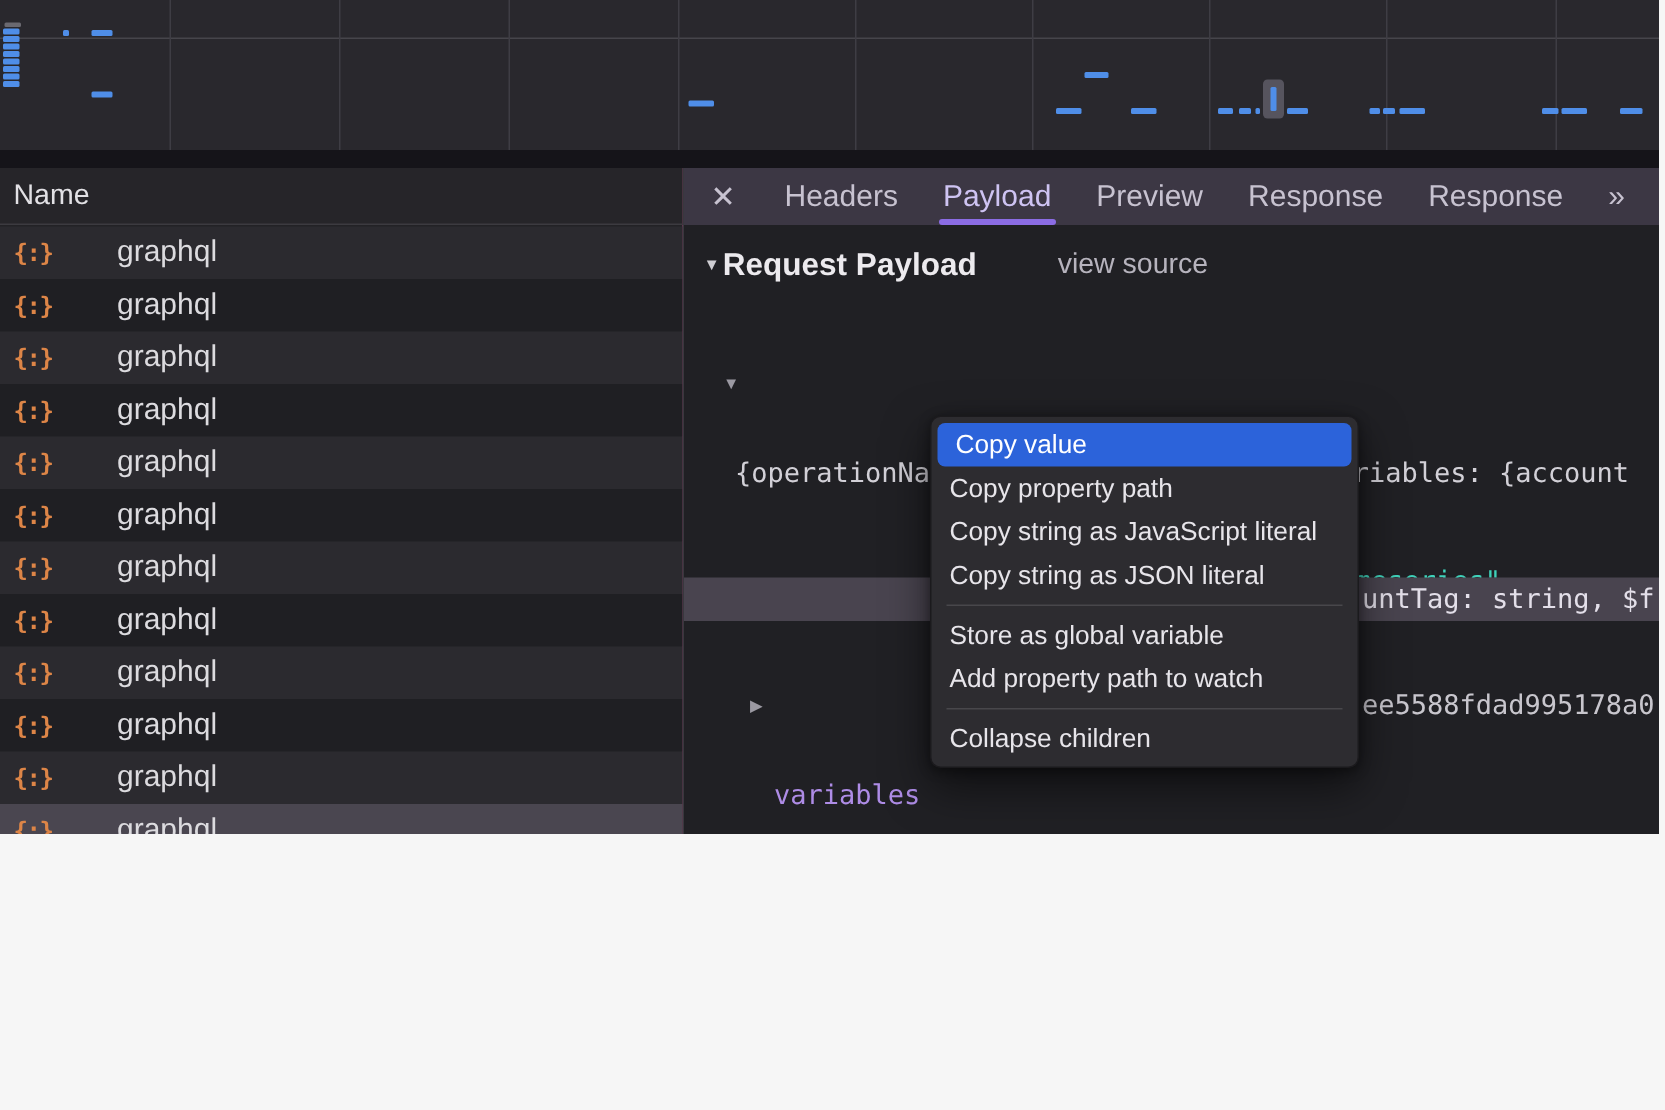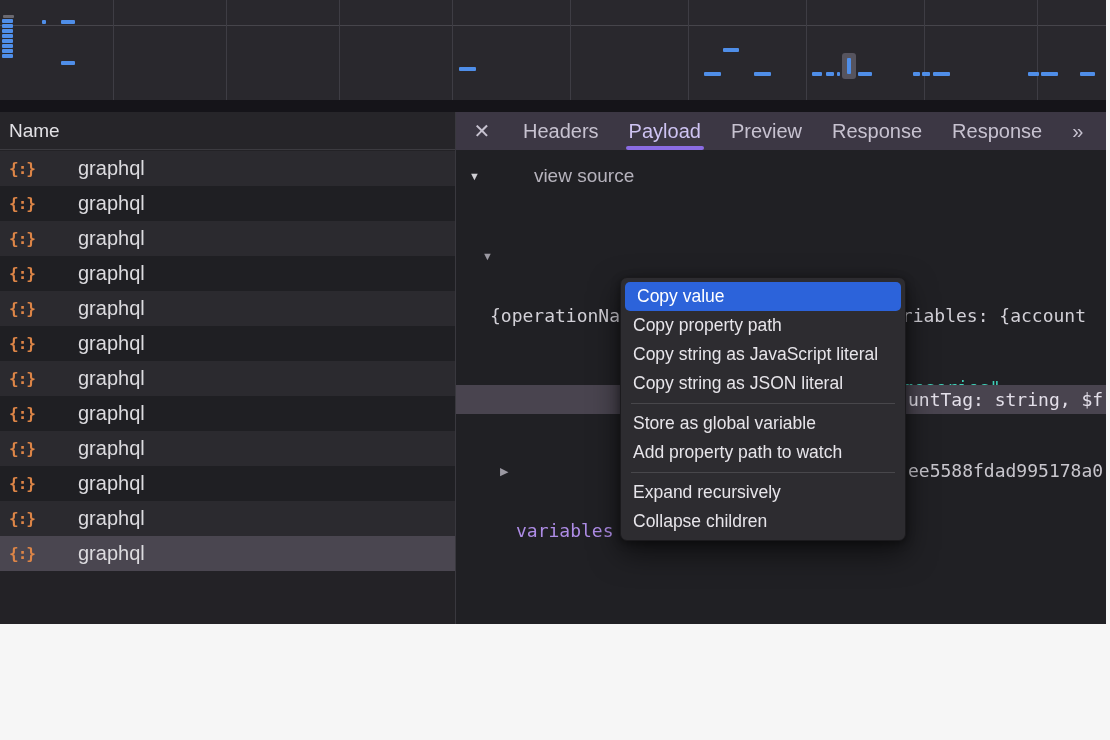--- a/index.html
+++ b/index.html
@@ -1,18 +1,18 @@
 <!DOCTYPE html>
 <html><head>
 <meta charset="utf-8">
 <style>
   * { margin:0; padding:0; box-sizing:border-box; }
   body { font-family:"Liberation Sans", sans-serif; background:#ffffff; }
   .screen { position:relative; width:1110px; height:740px; background:#f6f6f6; overflow:hidden; }
-  .app { position:absolute; left:0; top:0; width:1106px; height:624px; background:#ec4899; overflow:hidden; }
+  .app { position:absolute; left:0; top:0; width:1106px; height:556px; background:#ec4899; overflow:hidden; }
 
   
   .overview { position:absolute; left:0; top:0; width:1106px; height:100px; background:#29282d; }
   .ov-grid { position:absolute; top:0; height:100px; width:1px; background:#3e3d44; }
   .ov-hline { position:absolute; left:0; top:25px; width:1106px; height:1px; background:#46454b; }
   .ov-bar { position:absolute; background:#4f8ee8; border-radius:1px; }
   .ov-bar.gray { background:#6a6970; }
   .ov-selbox { position:absolute; background:#56545e; border-radius:3px; }
   .ov-selbar { position:absolute; background:#4f8ee8; border-radius:1px; }
   .seam { position:absolute; left:0; top:100px; width:1106px; height:12px; background:#151419; }
@@ -176,20 +176,21 @@
       <div class="tab">Headers</div>
           <div class="tab selected">Payload<div class="tab-underline"></div></div>
           <div class="tab">Preview</div>
           <div class="tab">Response</div>
           <div class="tab">Response</div>
           <div class="overflow-btn">»</div>
         </div>
 
       <div class="payload-header">
         <span class="tri">▼</span>
+        <span class="section-title">Request Payload</span>
         <span class="view-source">view source</span>
       </div>
 
       <div class="tree">
         <div class="tline">
           <span class="tri-small" style="left:26px;">▼</span>
           <span class="t-root">{operationName: "ipFlowTimeseries", variables: {account</span>
         </div>
         <div class="tline">
           <span style="position:absolute;left:57px;">
@@ -215,18 +216,17 @@
 
     <div class="menu" id="menu">
         <div class="menu-item highlighted">Copy value</div>
         <div class="menu-item">Copy property path</div>
         <div class="menu-item">Copy string as JavaScript literal</div>
         <div class="menu-item">Copy string as JSON literal</div>
         <div class="menu-sep"></div>
         <div class="menu-item">Store as global variable</div>
         <div class="menu-item">Add property path to watch</div>
         <div class="menu-sep"></div>
-        <div class="menu-item">Expand recursively</div>
         <div class="menu-item">Collapse children</div>
       </div>
 
   </div>
 </div>
 
 </body></html>

